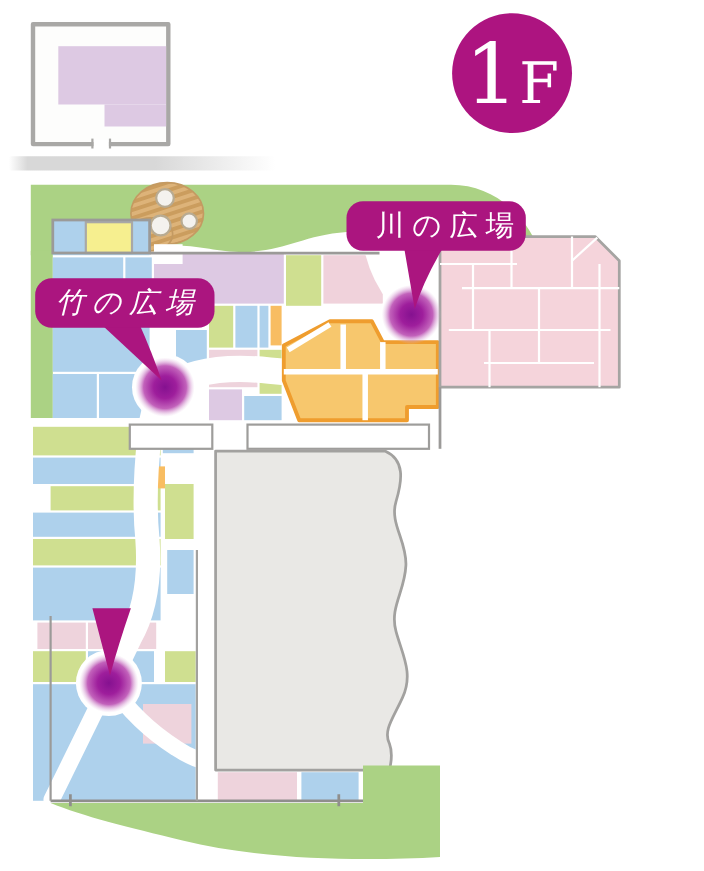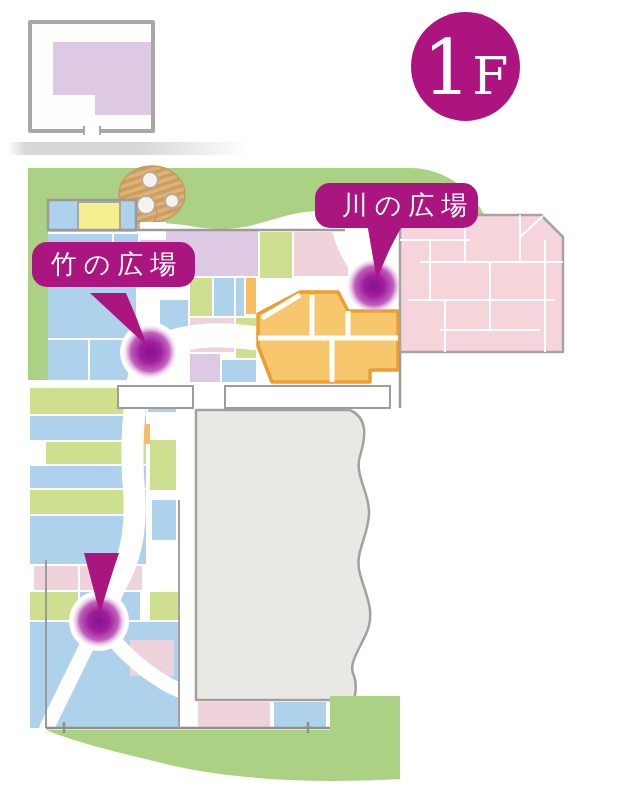--- a/index.html
+++ b/index.html
@@ -39,21 +39,21 @@
   
   .plan{position:absolute;left:0;top:0;width:640px;height:792px;}
 
   
   .bubble{
     position:absolute;width:163px;height:45px;border-radius:15px;background:#ab157f;
     color:#ffffff;display:flex;align-items:center;justify-content:center;
     font-size:26px;letter-spacing:7px;text-indent:7px;font-weight:500;
   }
   .bubble.kawa{left:315px;top:183px;padding-left:16px;}
-  .bubble.take{left:32px;top:242px;}
+  .bubble.take{left:32px;top:253px;font-style:italic;}
   .bubble.tsuki{left:22px;top:513px;}
 </style>
 </head>
 <body>
 
 <div class="screen">
 
   <div class="inset">
     <div class="lav-a"></div>
     <div class="lav-b"></div>

